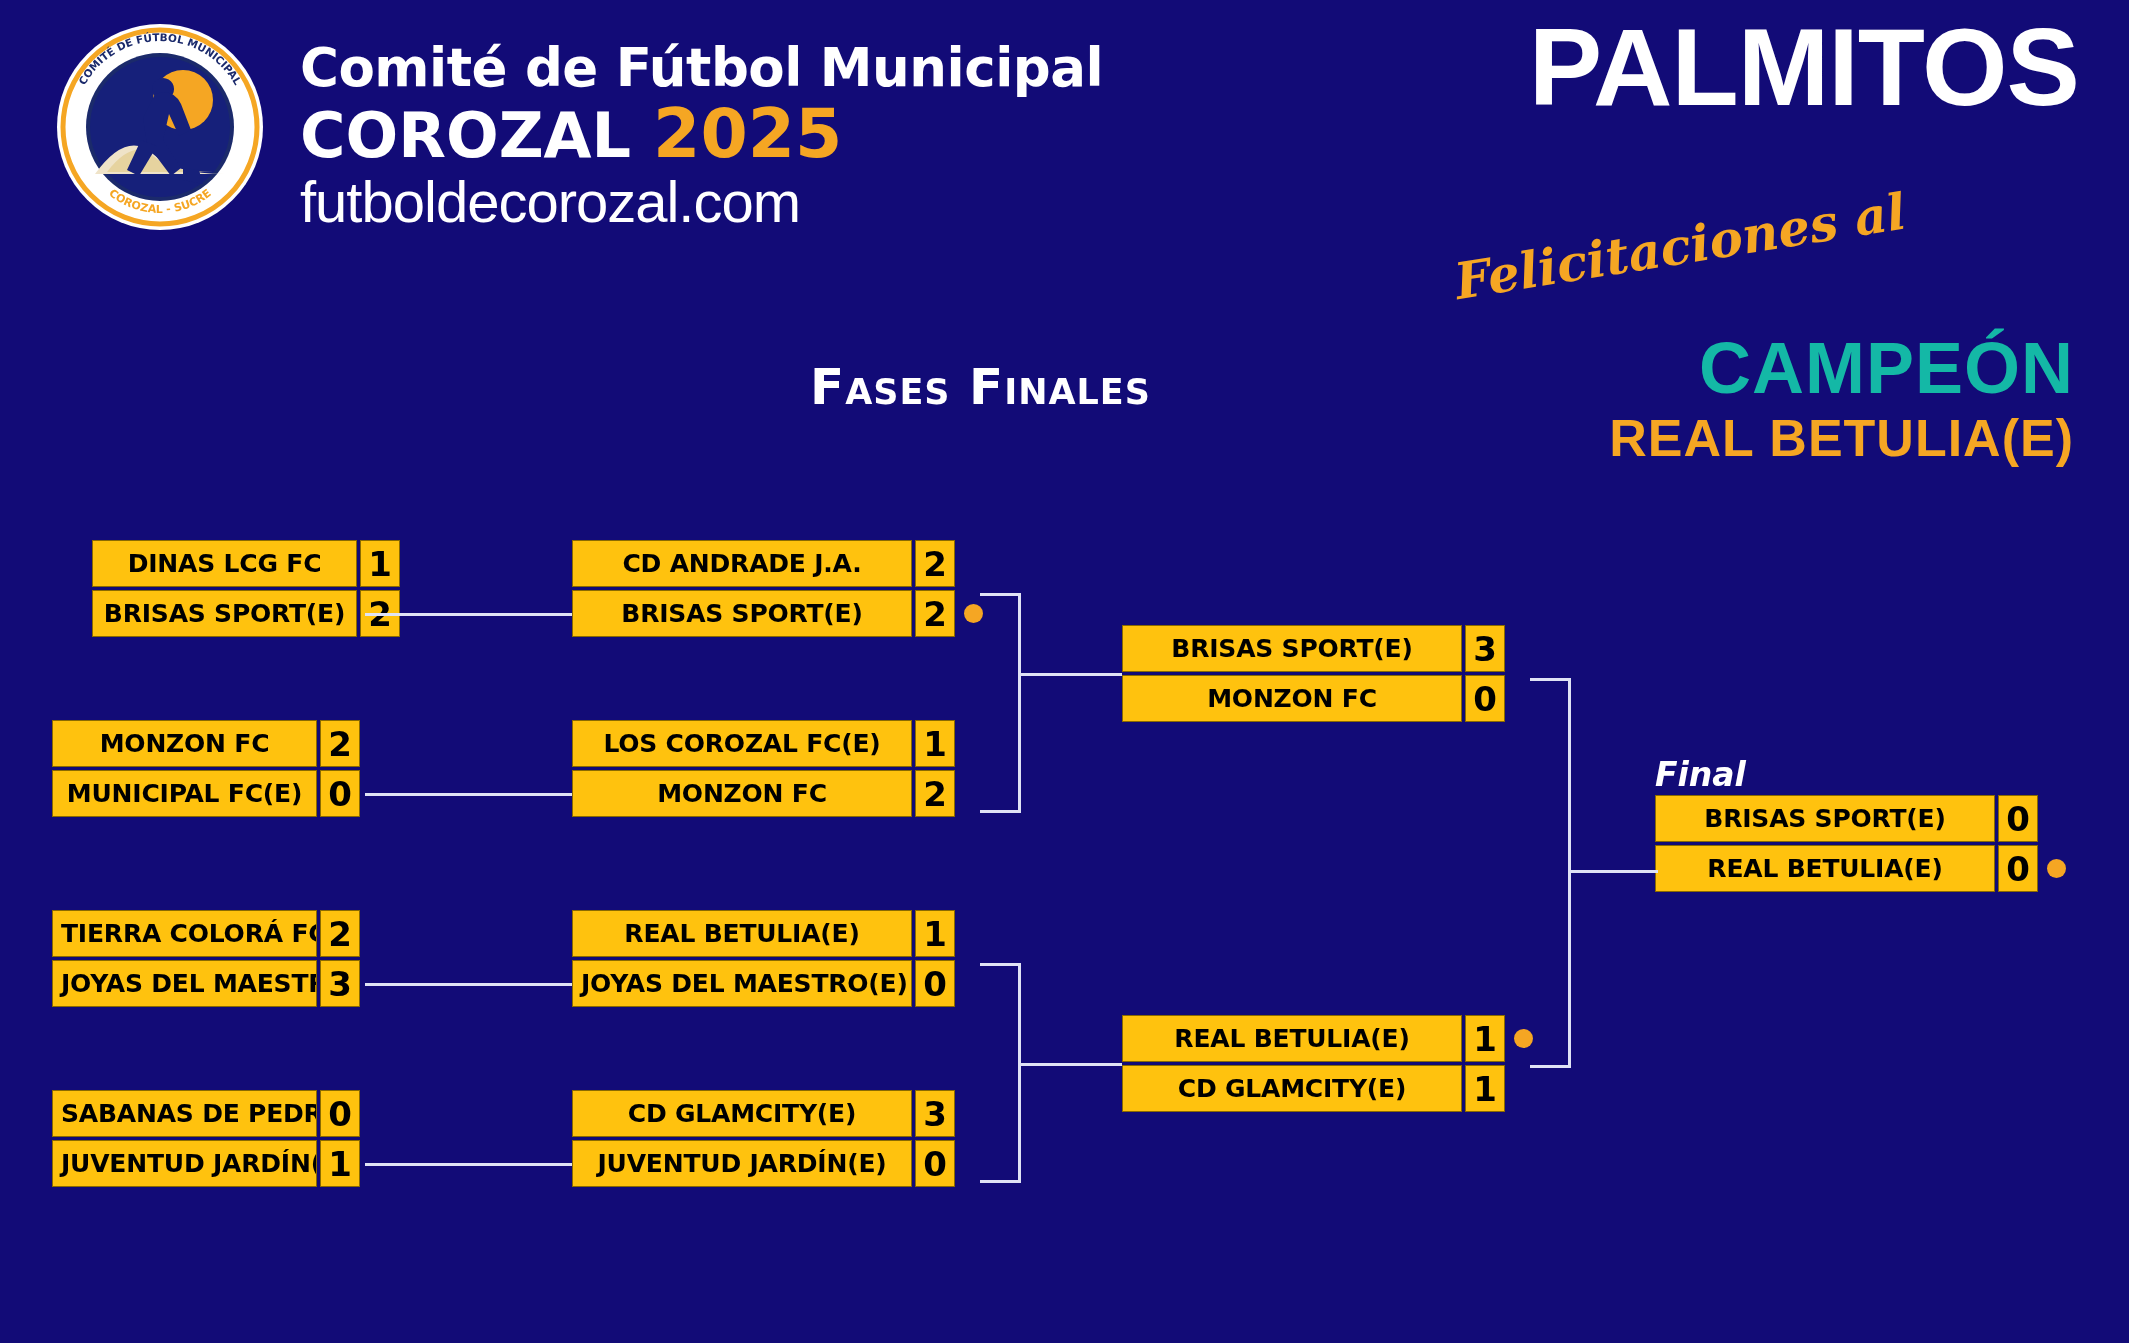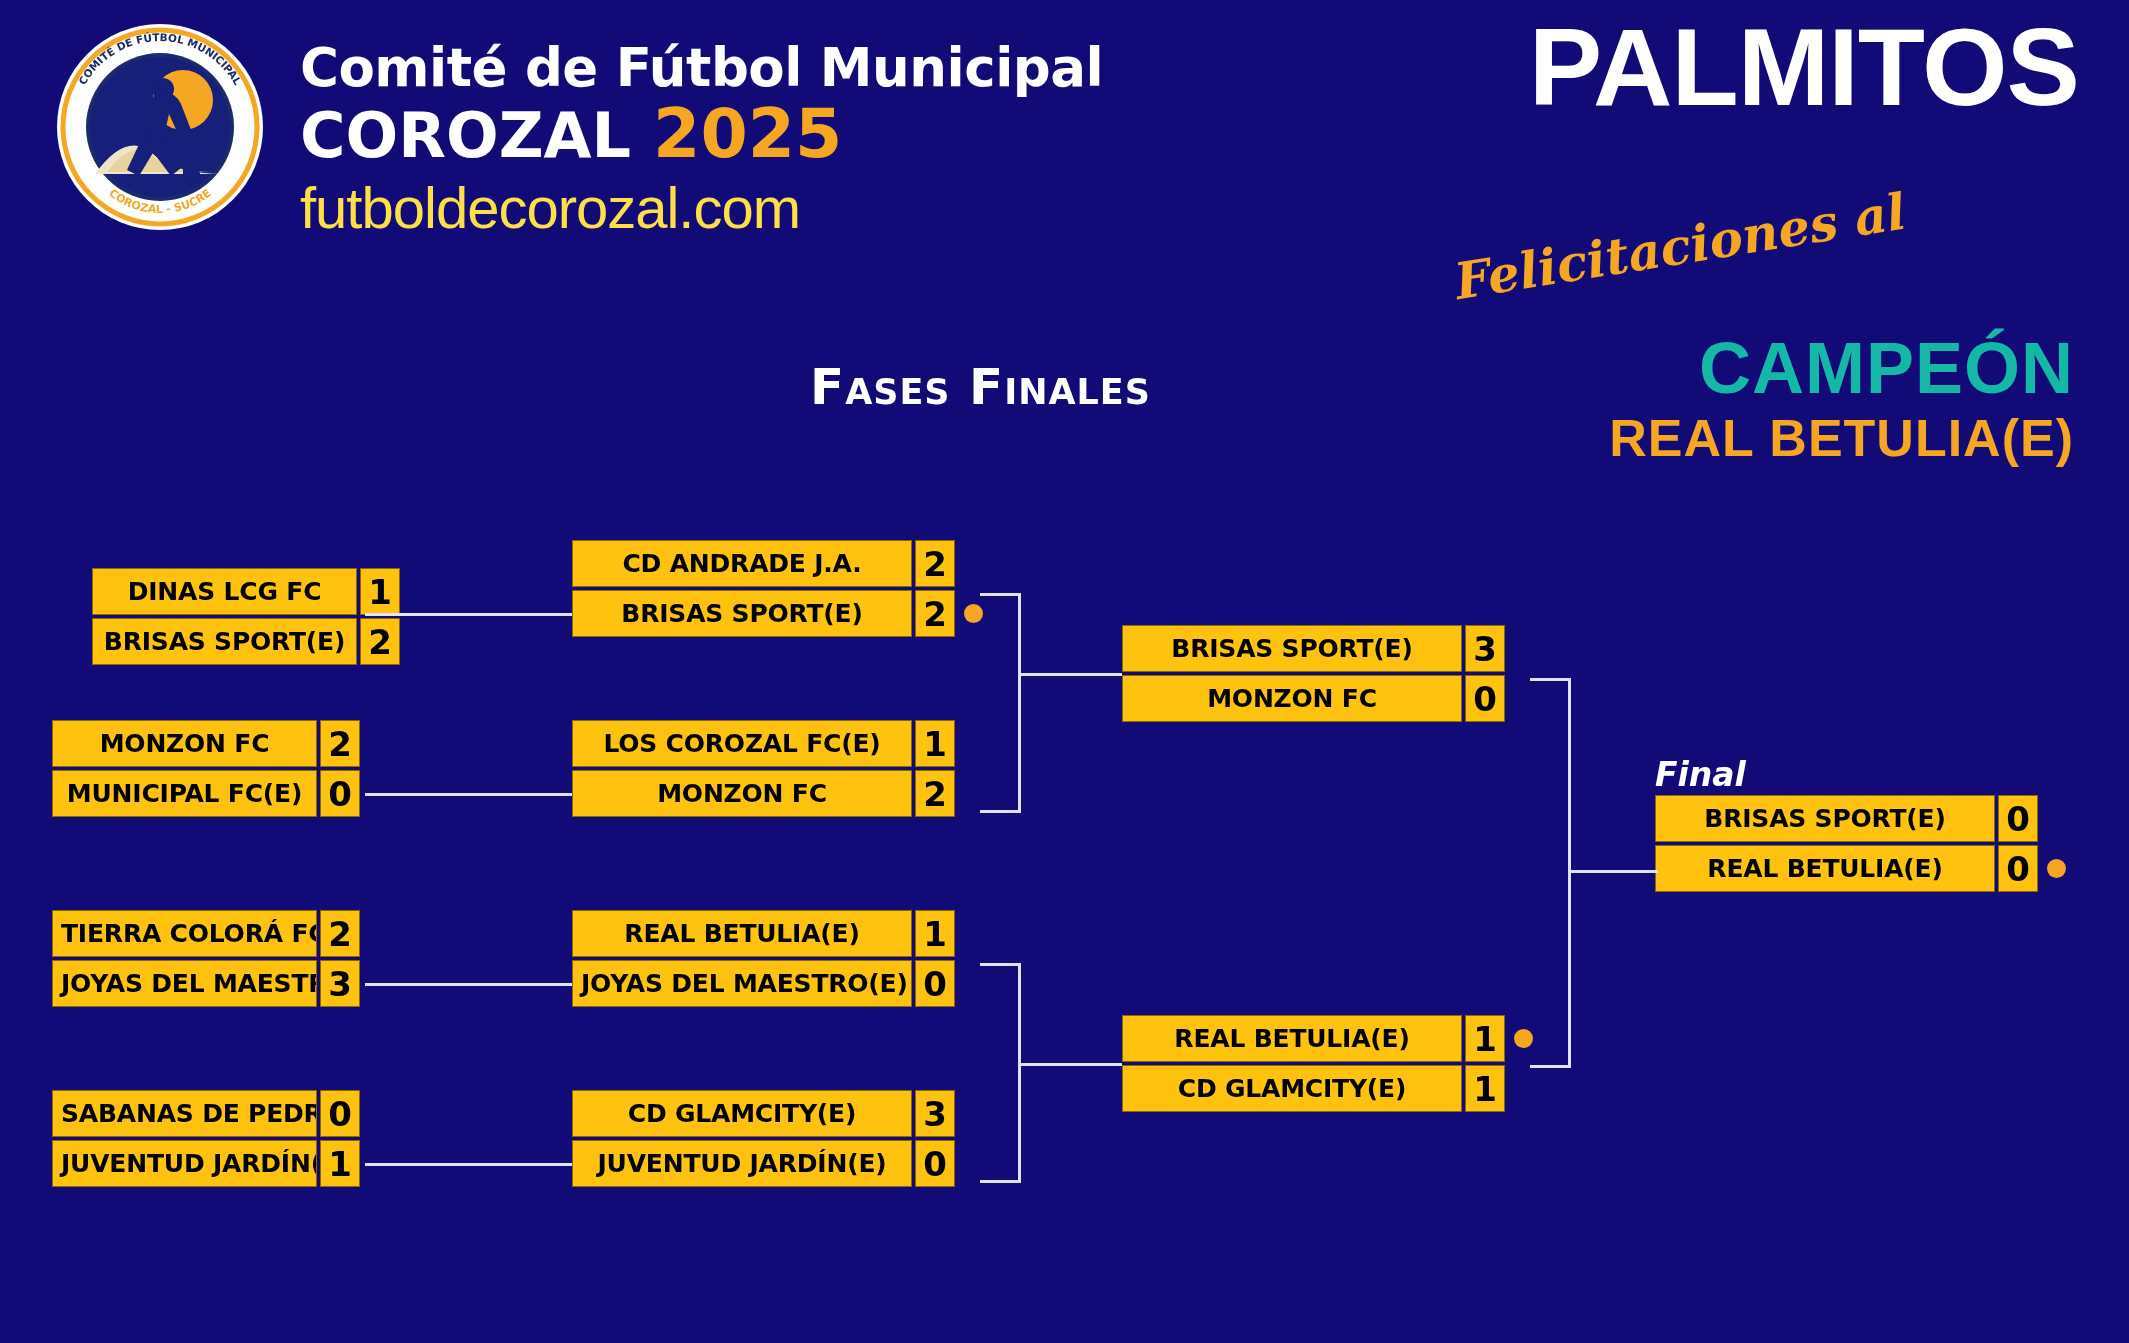--- a/index.html
+++ b/index.html
@@ -56,22 +56,21 @@
     font-family: "DejaVu Sans", sans-serif;
     font-weight: bold;
     font-size: 68px;
     color: #f5a623;
     margin-left: 22px;
   }
   .h-url {
     font-family: "Liberation Sans", sans-serif;
     font-weight: 500;
     font-size: 58px;
-    color: #fde047;
-    margin-top: 6px;
+    color: #ffffff;
     letter-spacing: -1px;
     white-space: nowrap;
   }
 
   #especial {
     position: absolute;
     right: 50px;
     top: 12px;
     font-family: "Liberation Sans", sans-serif;
     font-weight: bold;
@@ -267,21 +266,21 @@
   <div id="especial">PALMITOS</div>
   <div id="felicitaciones">Felicitaciones al</div>
   <div id="campeon">CAMPEÓN</div>
   <div id="champion-name">REAL BETULIA(E)</div>
 
   <div id="fases-finales">Fases Finales</div>
 
   <div id="bracket">
     <div id="final-label">Final</div>
 
-    <div class="match" style="left:52px; top:568px; width:310px;padding-left:40px;">
+    <div class="match" style="left:52px; top:540px; width:310px;padding-left:40px;">
       <div class="row">
         <div class="team" style="width:265px;">
           <span class="team-name">DINAS LCG FC</span>
         </div>
         <div class="score">
           <span class="score-val">1</span>
         </div>
       </div>
       <div class="row">
         <div class="team" style="width:265px;">

